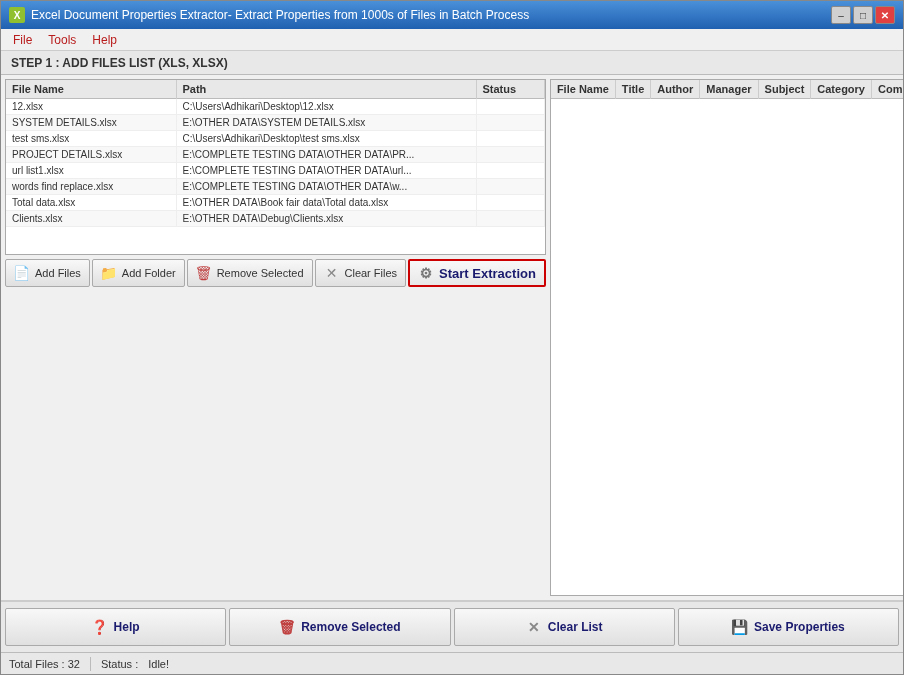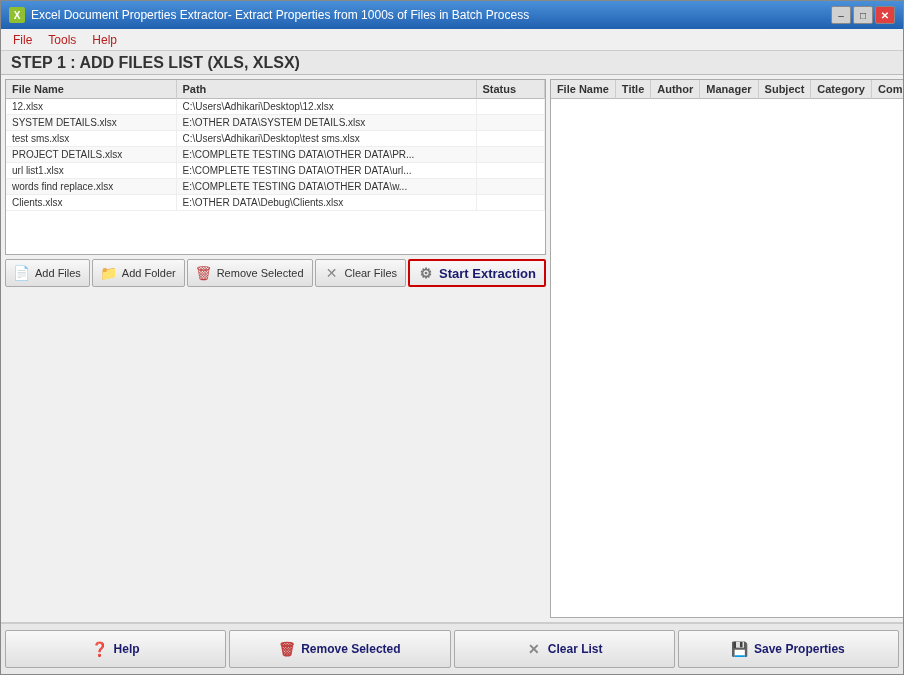--- a/index.html
+++ b/index.html
@@ -98,21 +98,21 @@
     }
 
     
     .step-header {
       background: #e8e8e8;
       border-bottom: 1px solid #bbb;
       height: 24px;
       display: flex;
       align-items: center;
       padding: 0 10px;
-      font-size: 16px;
+      font-size: 12px;
       font-weight: bold;
       color: #333;
       flex-shrink: 0;
     }
 
     
     .main-content {
       flex: 1;
       display: flex;
       flex-direction: row;
@@ -384,20 +384,25 @@
       <td></td>
     </tr>
               <tr>
       <td>url list1.xlsx</td>
       <td>E:\COMPLETE TESTING DATA\OTHER DATA\url...</td>
       <td></td>
     </tr>
               <tr>
       <td>words find replace.xlsx</td>
       <td>E:\COMPLETE TESTING DATA\OTHER DATA\w...</td>
+      <td></td>
+    </tr>
+              <tr>
+      <td>Total data.xlsx</td>
+      <td>E:\OTHER DATA\Book fair data\Total data.xlsx</td>
       <td></td>
     </tr>
               <tr>
       <td>Clients.xlsx</td>
       <td>E:\OTHER DATA\Debug\Clients.xlsx</td>
       <td></td>
     </tr>
             </tbody>
         </table>
       </div>
@@ -594,13 +599,19 @@
     <button class="bottom-btn">
       <span class="btn-icon icon-clear">✕</span>
       <span>Clear List</span>
     </button>
     <button class="bottom-btn">
       <span class="btn-icon icon-save">💾</span>
       <span>Save Properties</span>
     </button>
   </div>
 
+  <div class="status-bar">
+    <span>Total Files : 32</span>
+    <div class="status-divider"></div>
+    <span>Status :</span>
+    <span>Idle!</span>
+  </div>
 </div>
 
 </body></html>

